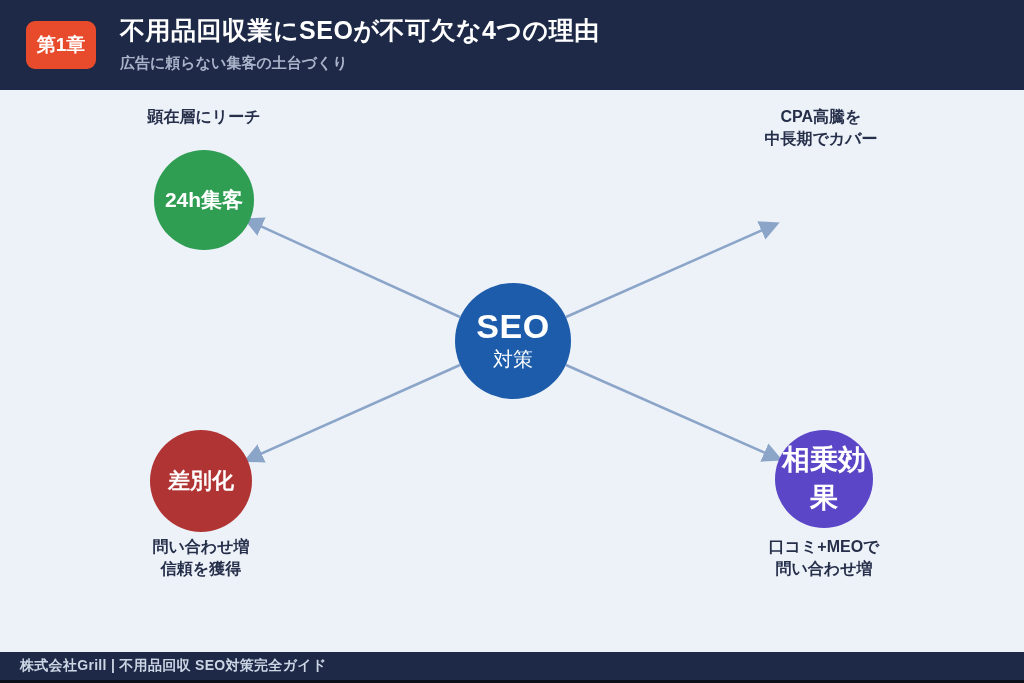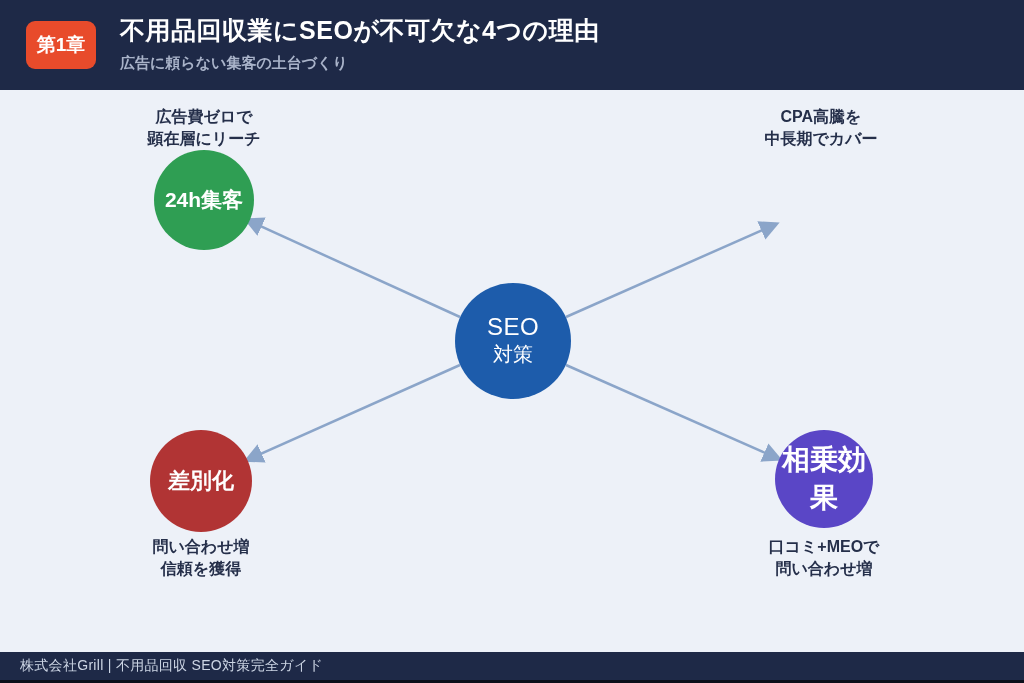--- a/index.html
+++ b/index.html
@@ -27,42 +27,42 @@
   .canvas { position:absolute; top:90px; left:0; width:1024px; height:562px; background:#edf1f8; }
   .arrows { position:absolute; top:0; left:0; width:1024px; height:562px; }
   .arrows line { stroke:#8ba5c9; stroke-width:2.5; }
   
   .node {
     position:absolute; border-radius:50%; color:#ffffff; font-weight:700;
     display:flex; flex-direction:column; align-items:center; justify-content:center;
     text-align:center;
   }
   .node-center { left:455px; top:193px; width:116px; height:116px; background:#1d5cab; }
-  .center-title { font-size:24px; font-weight:400; line-height:1.05; letter-spacing:0.5px; }
+  .center-title { font-size:34px; font-weight:700; line-height:1.05; letter-spacing:0.5px; }
   .center-sub   { font-size:20px; font-weight:400; margin-top:2px; }
   .node-tl { left:154px; top:60px;  width:100px; height:100px; background:#2f9e53; font-size:21px; }
   .node-tr { left:772px; top:65px;  width:98px;  height:98px;  background:#d7930e; font-size:20px; }
   .node-bl { left:150px; top:340px; width:102px; height:102px; background:#b13434; font-size:22px; }
   .node-br { left:775px; top:340px; width:98px;  height:98px;  background:#5a46c6; font-size:28px; }
   
   .caption {
     position:absolute; width:220px; text-align:center;
     color:#252f4a; font-size:16px; font-weight:700; line-height:1.4;
   }
   .cap-tl { left:94px;  top:16px; }
   .cap-tr { left:711px; top:16px; }
   .cap-bl { left:91px;  top:446px; }
   .cap-br { left:714px; top:446px; }
   
   .footer {
     position:absolute; left:0; top:652px; width:1024px; height:31px;
     background:#1e2947; border-bottom:3px solid #0b0f1a;
     display:flex; align-items:center; padding-left:20px;
   }
-  .footer-text { color:#ccd5e4; font-size:14px; font-weight:400; letter-spacing:0.3px; }
+  .footer-text { color:#ccd5e4; font-size:14px; font-weight:700; letter-spacing:0.3px; }
 </style>
 </head>
 <body>
 
 <div class="page">
 
   <div class="header">
     <div class="badge">第1章</div>
     <div class="header-text">
       <div class="title">不用品回収業にSEOが不可欠な4つの理由</div>
@@ -78,21 +78,20 @@
           <path d="M0,0 L10,5 L0,10 Z" fill="#8ba5c9"></path>
         </marker>
       </defs>
       <line x1="460" y1="227" x2="247" y2="130" marker-end="url(#ah)"></line>
       <line x1="566" y1="227" x2="776" y2="134" marker-end="url(#ah)"></line>
       <line x1="460" y1="275" x2="247" y2="370" marker-end="url(#ah)"></line>
       <line x1="566" y1="275" x2="779" y2="369" marker-end="url(#ah)"></line>
     </svg>
 
     <div class="caption cap-tl">
-      <div>広告費ゼロで</div>
       <div>顕在層にリーチ</div>
     </div>
     <div class="caption cap-tr">
       <div>CPA高騰を</div>
       <div>中長期でカバー</div>
     </div>
     <div class="caption cap-bl">
       <div>問い合わせ増</div>
       <div>信頼を獲得</div>
     </div>

